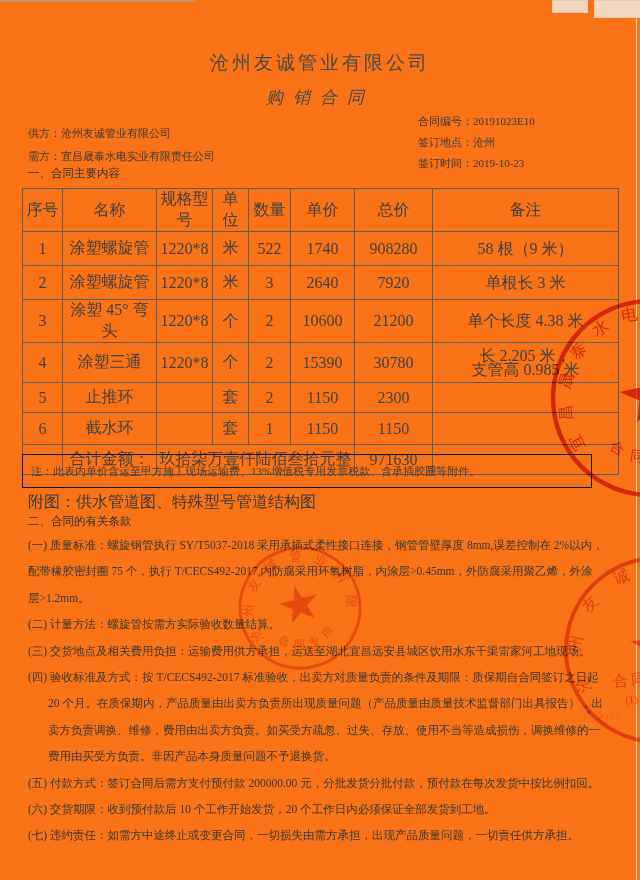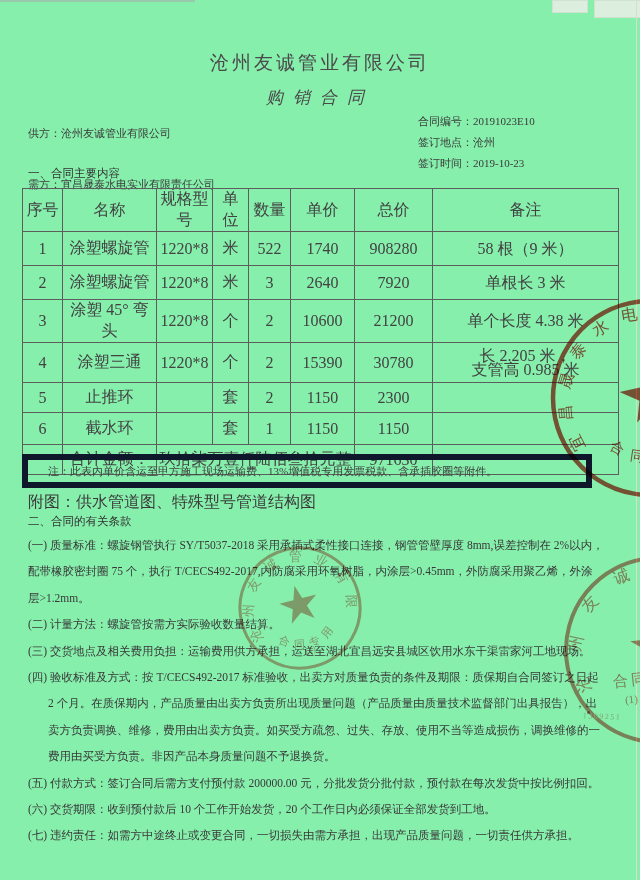--- a/index.html
+++ b/index.html
@@ -1,46 +1,46 @@
 <!DOCTYPE html>
 <html><head>
 <meta charset="utf-8">
 <style>
   html,body { margin:0; padding:0; background:#ffffff; }
   #page {
     position:relative; width:640px; height:880px; overflow:hidden;
-    background:#86efac;
+    background:#f97316;
     font-family:"Liberation Serif","DejaVu Serif",serif;
     color:#3a3a3a;
   }
   
   .title1 { position:absolute; top:50px; left:0; width:100%; text-align:center;
             font-size:19px; letter-spacing:3px; color:#4a4a4a; }
   .title2 { position:absolute; top:86px; left:0; width:100%; text-align:center;
             font-size:17px; letter-spacing:10px; color:#4a4a4a;font-style:italic; }
   
   .meta { position:absolute; top:111px; left:418px; font-size:11px; line-height:21px; }
   .meta-line span { display:inline; }
   .party { position:absolute; left:28px; font-size:11px; }
   .party.supplier { top:117px;margin-top:9px; }
-  .party.buyer    { top:149px;margin-top:28px; }
+  .party.buyer    { top:149px; }
   .sec-head { position:absolute; left:28px; font-size:11.5px; color:#333; }
   .sec1 { top:166px; }
   .sec2 { top:514px; }
   
   table.main { position:absolute; left:22px; top:188px; width:596px;
                border-collapse:collapse; table-layout:fixed; font-size:16px; color:#424242; }
   table.main th, table.main td { border:1px solid #5d5d5d; text-align:center;
                padding:0 2px; font-weight:normal; overflow:hidden; }
   table.main th { height:30px; }
   .cell-note { white-space:pre-line; line-height:14px; }
   
   .note-box { position:absolute; left:22px; top:454px; width:570px; height:34px;
-              border:6px solid #0f172a; font-size:11px; display:flex; align-items:center;
-              padding-left:20px; box-sizing:border-box; color:#3c3c3c; }
+              border:1px solid #0f172a; font-size:11px; display:flex; align-items:center;
+              padding-left:8px; box-sizing:border-box; color:#3c3c3c; }
   .attach { position:absolute; left:28px; top:492px; font-size:16px; }
   
   .clauses { position:absolute; left:28px; top:532px; width:592px;
              font-size:11.5px; color:#383838; }
   .clause-line { height:26.4px; line-height:26.4px; white-space:nowrap; }
   .clause-line.indent { padding-left:20px; }
   
   svg.seal { position:absolute; mix-blend-mode:multiply; }
   #seal-buyer  { left:545px; top:293px; transform:rotate(-12deg); }
   #seal-seller-mid { left:215px; top:523px; transform:rotate(-14deg); }
@@ -181,21 +181,21 @@
 
   <div class="sec-head sec2">二、合同的有关条款</div>
 
   <div class="clauses">
     <div class="clause-line">(一) 质量标准：螺旋钢管执行 SY/T5037-2018 采用承插式柔性接口连接，钢管管壁厚度 8mm,误差控制在 2%以内，</div>
     <div class="clause-line">配带橡胶密封圈 75 个，执行 T/CECS492-2017,内防腐采用环氧树脂，内涂层&gt;0.45mm，外防腐采用聚乙烯，外涂</div>
     <div class="clause-line">层&gt;1.2mm。</div>
     <div class="clause-line">(二) 计量方法：螺旋管按需方实际验收数量结算。</div>
     <div class="clause-line">(三) 交货地点及相关费用负担：运输费用供方承担，运送至湖北宜昌远安县城区饮用水东干渠雷家河工地现场。</div>
     <div class="clause-line">(四) 验收标准及方式：按 T/CECS492-2017 标准验收，出卖方对质量负责的条件及期限：质保期自合同签订之日起</div>
-    <div class="clause-line indent">2 个月。在质保期内，产品质量由出卖方负责所出现质量问题（产品质量由质量技术监督部门出具报告），出</div>
+    <div class="clause-line indent">20 个月。在质保期内，产品质量由出卖方负责所出现质量问题（产品质量由质量技术监督部门出具报告），出</div>
     <div class="clause-line indent">卖方负责调换、维修，费用由出卖方负责。如买受方疏忽、过失、存放、使用不当等造成损伤，调换维修的一</div>
     <div class="clause-line indent">费用由买受方负责。非因产品本身质量问题不予退换货。</div>
     <div class="clause-line">(五) 付款方式：签订合同后需方支付预付款 200000.00 元，分批发货分批付款，预付款在每次发货中按比例扣回。</div>
     <div class="clause-line">(六) 交货期限：收到预付款后 10 个工作开始发货，20 个工作日内必须保证全部发货到工地。</div>
     <div class="clause-line">(七) 违约责任：如需方中途终止或变更合同，一切损失由需方承担，出现产品质量问题，一切责任供方承担。</div>
   </div>
 
   <svg id="seal-buyer" class="seal" width="210" height="210" viewBox="0 0 210 210" style="opacity:.85">
     <defs>
       <path id="bTop" d="M 36,145.4 A 80,80 0 1 1 174,145.4" fill="none"></path>

